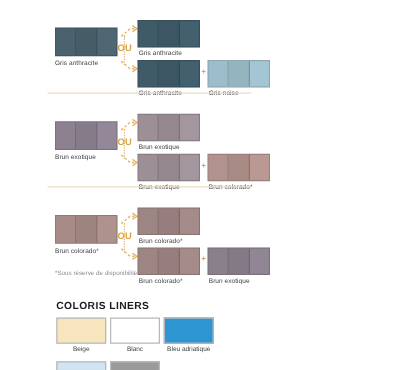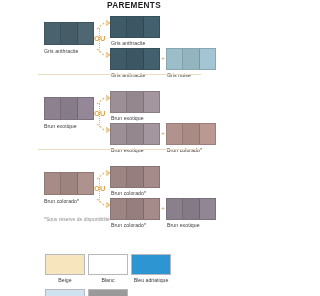--- a/index.html
+++ b/index.html
@@ -180,21 +180,20 @@
 
   
   #liner-3 { left: 45px; top: 289px; }
   #liner-4 { left: 88px; top: 289px; }
 </style>
 </head>
 <body>
 
 <div id="root">
 
-  <div class="col-head" id="head-parements">PAREMENTS</div>
 
   <div class="section" id="section-1">
 
     <div class="swatch margelle" style="background: rgb(74, 98, 109);">
       <span class="planks">
         <i style="background: rgb(74, 98, 109); filter: brightness(1);"></i>
           <i style="background: rgb(74, 98, 109); filter: brightness(0.95);"></i>
           <i style="background: rgb(74, 98, 109); filter: brightness(1.05);"></i>
       </span>
     </div>
@@ -356,20 +355,21 @@
         <i style="background: rgb(138, 128, 140); filter: brightness(1);"></i>
           <i style="background: rgb(138, 128, 140); filter: brightness(0.95);"></i>
           <i style="background: rgb(138, 128, 140); filter: brightness(1.05);"></i>
       </span>
     </div>
     <div class="cap par-extra-cap">Brun exotique</div>
   </div>
 
   <div id="footnote">*Sous réserve de disponibilité</div>
 
+  <div id="liners-title">COLORIS LINERS</div>
 
   <div class="liner" id="liner-0" style="background: rgb(247, 230, 189);"></div>
   <div class="liner-cap" id="liner-cap-0">Beige</div>
 
   <div class="liner" id="liner-1" style="background: rgb(255, 255, 255);"></div>
   <div class="liner-cap" id="liner-cap-1">Blanc</div>
 
   <div class="liner" id="liner-2" style="background: rgb(45, 149, 210);"></div>
   <div class="liner-cap" id="liner-cap-2">Bleu adriatique</div>
 

